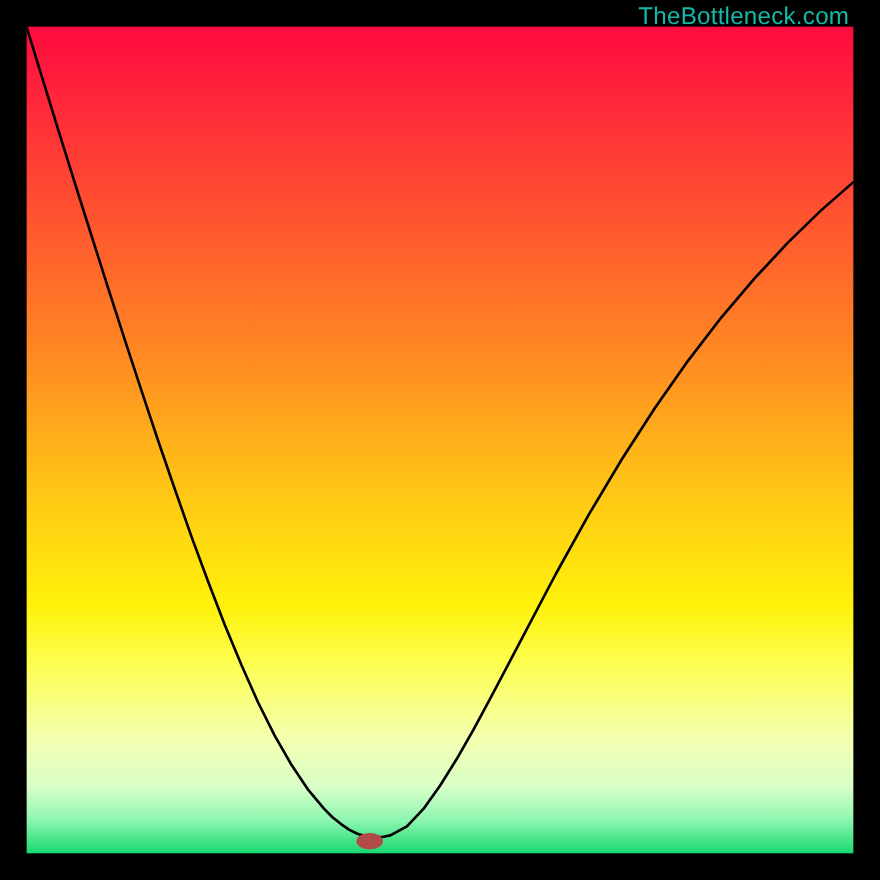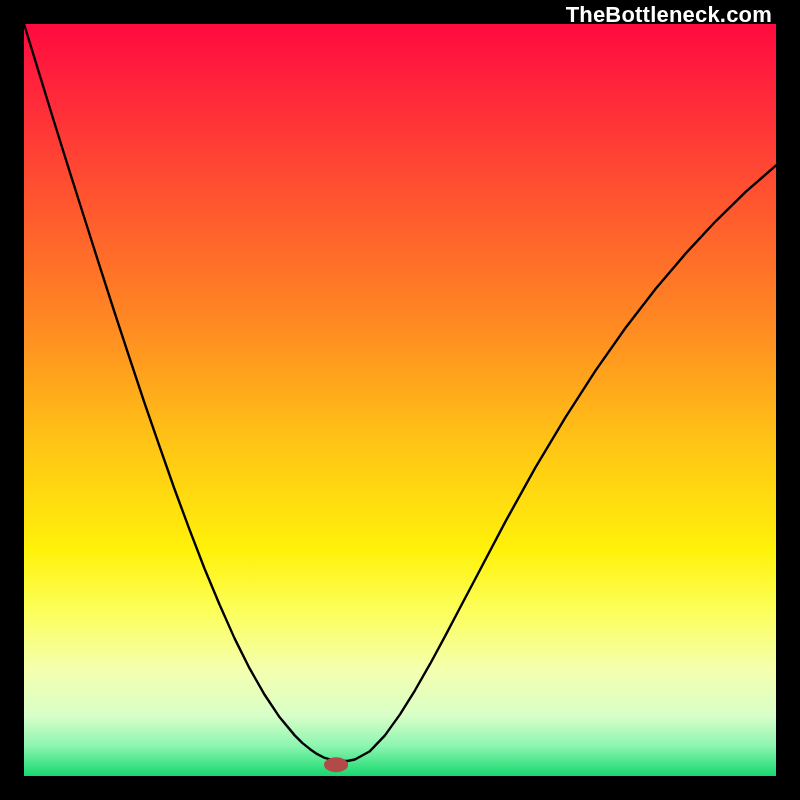--- a/index.html
+++ b/index.html
@@ -23,23 +23,23 @@
     position: absolute;
     left: 0;
     top: 0;
     width: 752px;
     height: 752px;
   }
   .watermark {
     position: absolute;
     top: 2px;
     right: 28px;
-    color: #ffffff;
+    color: #14b8a6;
     font-size: 22px;
-    font-weight: 700;
+    font-weight: 400;
     letter-spacing: 0.2px;
     user-select: none;
   }
 </style>
 </head>
 <body>
 
 <div class="frame">
   <svg class="plot" viewBox="0 0 752 752" preserveAspectRatio="none">
     <defs>

